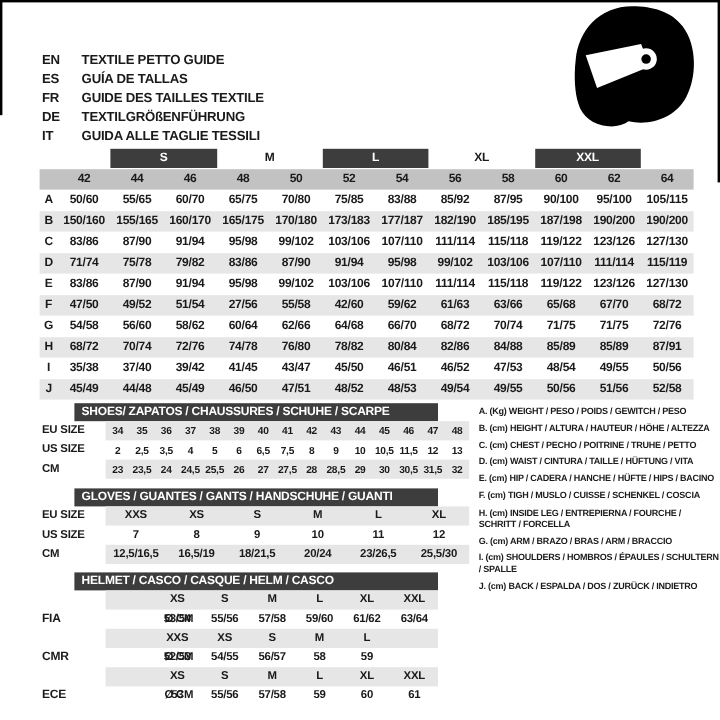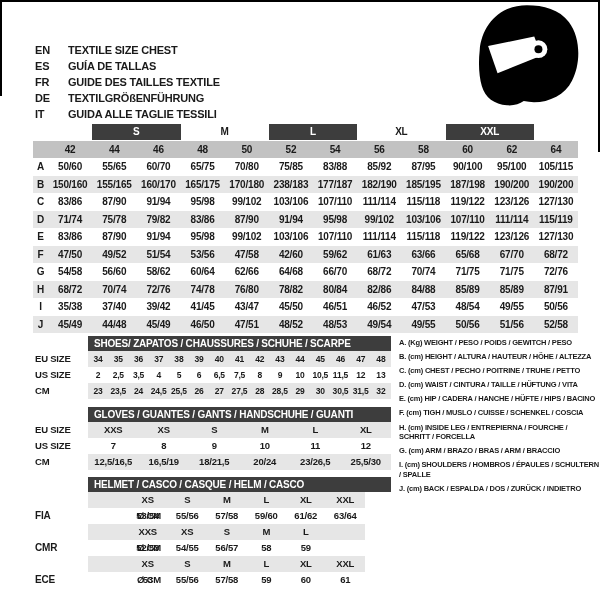--- a/index.html
+++ b/index.html
@@ -30,21 +30,21 @@
   .g1{grid-column:3/5;} .g2{grid-column:5/7;} .g3{grid-column:7/9;}
   .g4{grid-column:9/11;} .g5{grid-column:11/13;}
   .mt-band{height:17px;line-height:17px;background:#c2c2c2;}
   .mt-row{height:17.5px;line-height:17.5px;}
   .mt-rows > .mt-row:nth-of-type(even){background:#e6e6e6;}
   .mt-cell{text-align:center;white-space:nowrap;}
   .mt-label{text-align:center;}
 
   
   .sections{position:absolute;left:35px;top:336px;width:356px;}
-  .sec-header{margin-left:53px;width:297px;background:#3d3d3d;color:#fff;
+  .sec-header{margin-left:27px;width:297px;background:#3d3d3d;color:#fff;
     height:15px;line-height:15px;font-size:10px;padding-left:6px;}
   .sec-row{display:flex;height:16px;line-height:16px;}
   .sec-side{width:53px;font-size:9.5px;}
   .sec-tbl{display:grid;width:303px;font-size:8.5px;}
   .shoes-tbl{grid-template-columns:repeat(15,1fr);}
   .gloves-tbl{grid-template-columns:repeat(6,1fr);font-size:9.5px;}
   .sec-rows > .sec-row:nth-of-type(odd) .sec-tbl{background:#e6e6e6;}
   .sec-cell{text-align:center;white-space:nowrap;}
   .gloves-sec{margin-top:8px;}
   .helmet-sec{margin-top:7px;}
@@ -63,21 +63,21 @@
 <body>
 
 <div class="border-top"></div>
 <div class="border-left"></div>
 <div class="border-right"></div>
 
 <div class="langs">
 
     <div class="lang-row">
       <span class="lang-code">EN</span>
-      <span class="lang-text">TEXTILE SIZE CHEST</span>
+      <span class="lang-text">TEXTILE PETTO GUIDE</span>
     </div>
 
     <div class="lang-row">
       <span class="lang-code">ES</span>
       <span class="lang-text">GUÍA DE TALLAS</span>
     </div>
 
     <div class="lang-row">
       <span class="lang-code">FR</span>
       <span class="lang-text">GUIDE DES TAILLES TEXTILE</span>
@@ -156,21 +156,21 @@
         <span class="mt-cell">105/115</span>
       </div>
 
       <div class="mt-row">
         <span class="mt-label">B</span>
         <span class="mt-cell">150/160</span>
         <span class="mt-cell">155/165</span>
         <span class="mt-cell">160/170</span>
         <span class="mt-cell">165/175</span>
         <span class="mt-cell">170/180</span>
-        <span class="mt-cell">238/183</span>
+        <span class="mt-cell">173/183</span>
         <span class="mt-cell">177/187</span>
         <span class="mt-cell">182/190</span>
         <span class="mt-cell">185/195</span>
         <span class="mt-cell">187/198</span>
         <span class="mt-cell">190/200</span>
         <span class="mt-cell">190/200</span>
       </div>
 
       <div class="mt-row">
         <span class="mt-label">C</span>
@@ -218,22 +218,22 @@
         <span class="mt-cell">119/122</span>
         <span class="mt-cell">123/126</span>
         <span class="mt-cell">127/130</span>
       </div>
 
       <div class="mt-row">
         <span class="mt-label">F</span>
         <span class="mt-cell">47/50</span>
         <span class="mt-cell">49/52</span>
         <span class="mt-cell">51/54</span>
-        <span class="mt-cell">53/56</span>
-        <span class="mt-cell">47/58</span>
+        <span class="mt-cell">27/56</span>
+        <span class="mt-cell">55/58</span>
         <span class="mt-cell">42/60</span>
         <span class="mt-cell">59/62</span>
         <span class="mt-cell">61/63</span>
         <span class="mt-cell">63/66</span>
         <span class="mt-cell">65/68</span>
         <span class="mt-cell">67/70</span>
         <span class="mt-cell">68/72</span>
       </div>
 
       <div class="mt-row">

